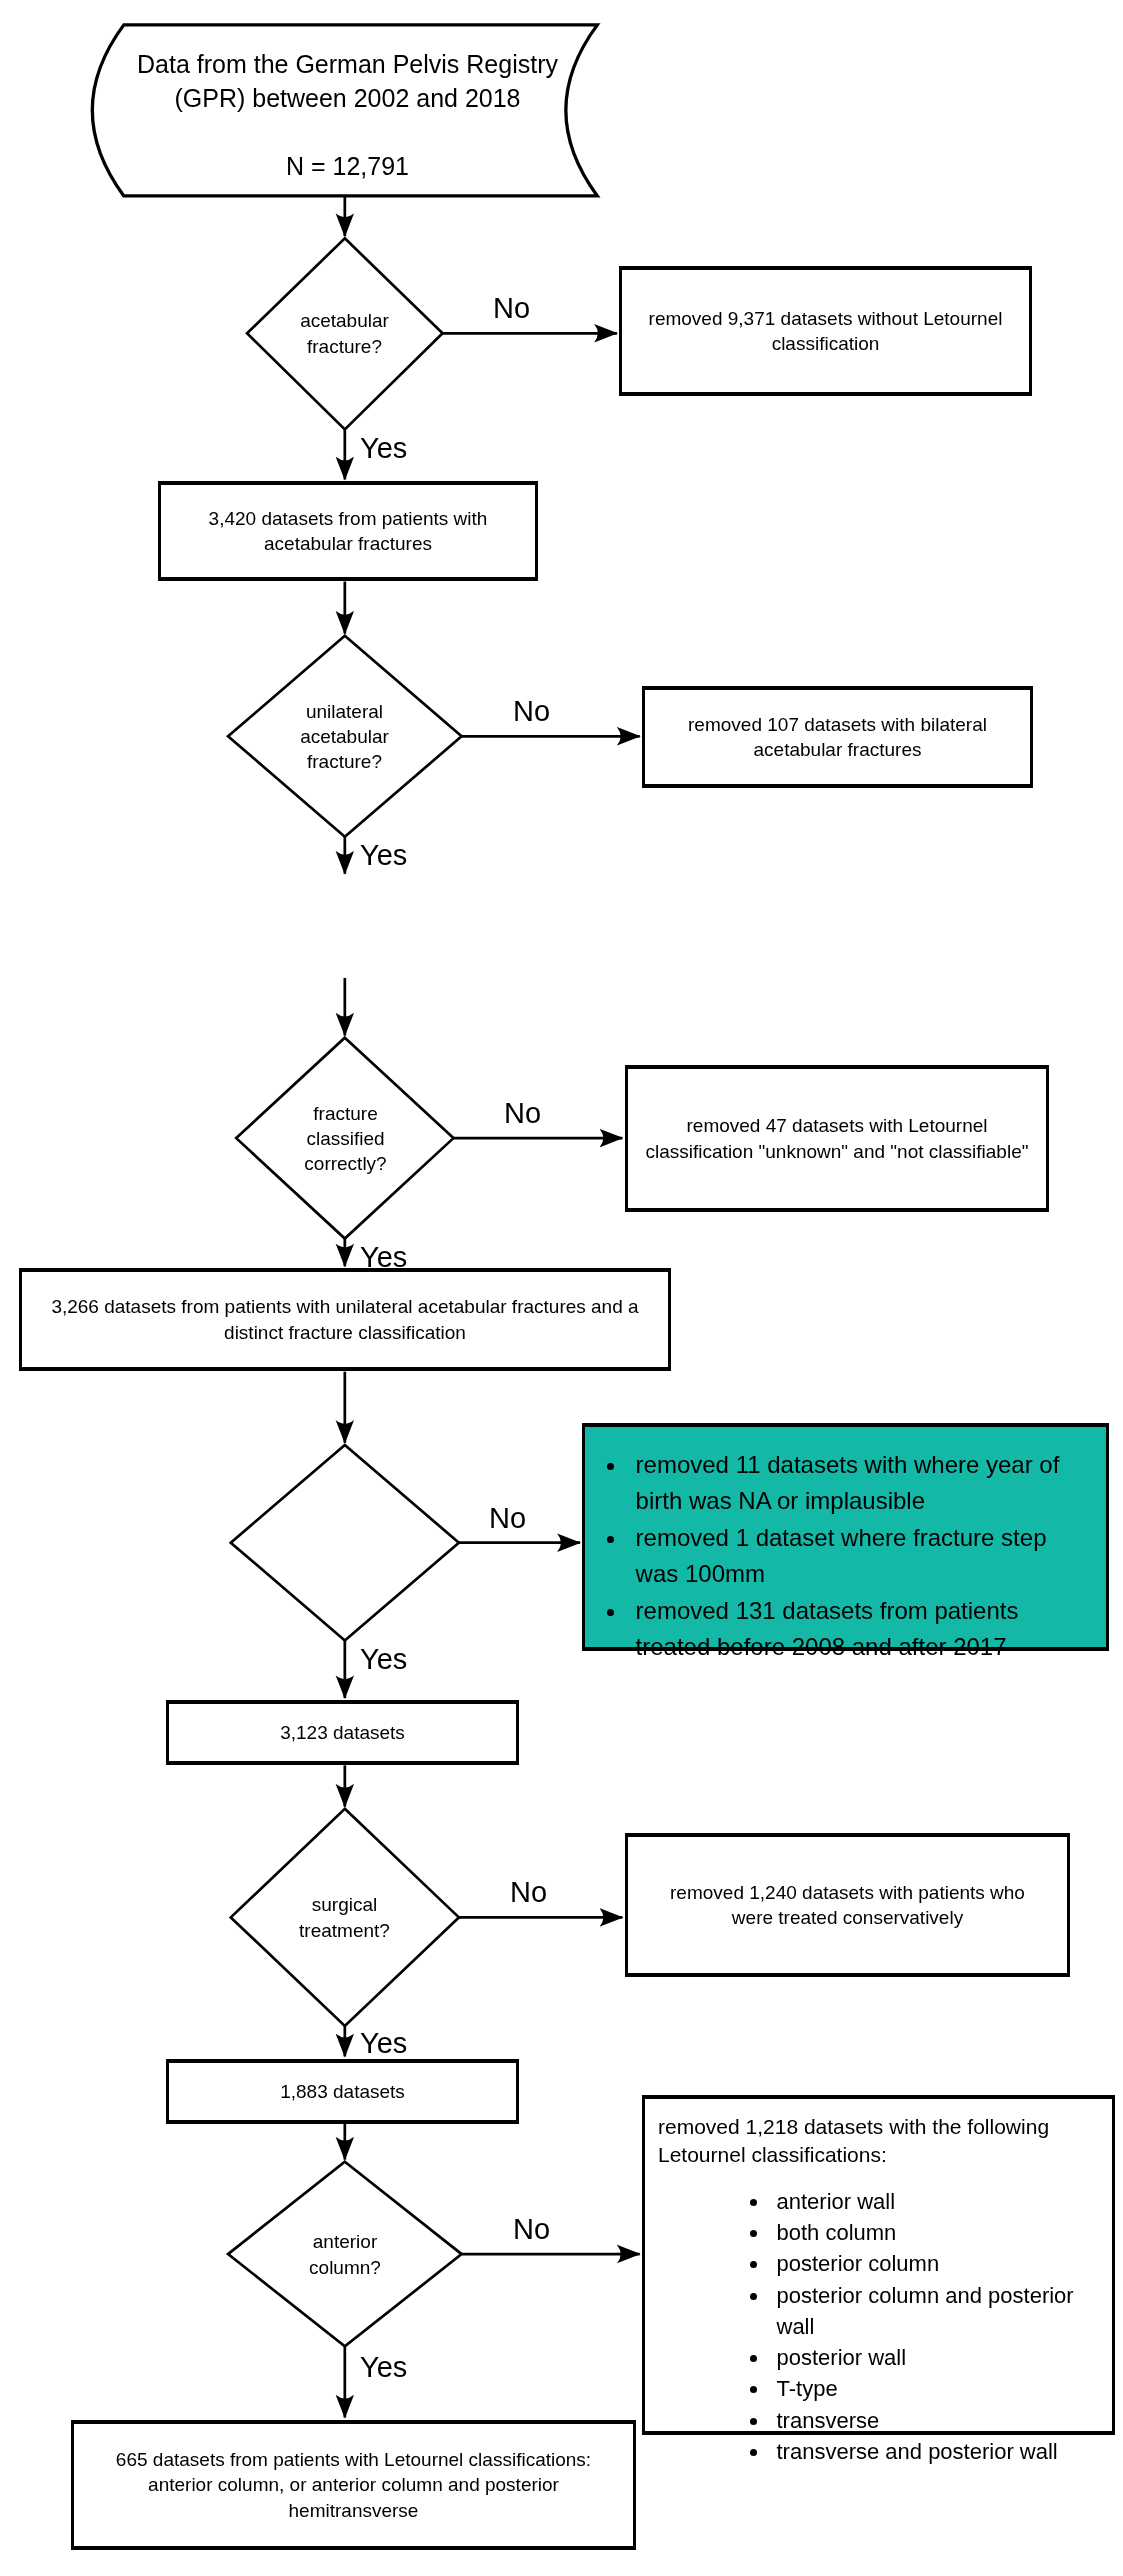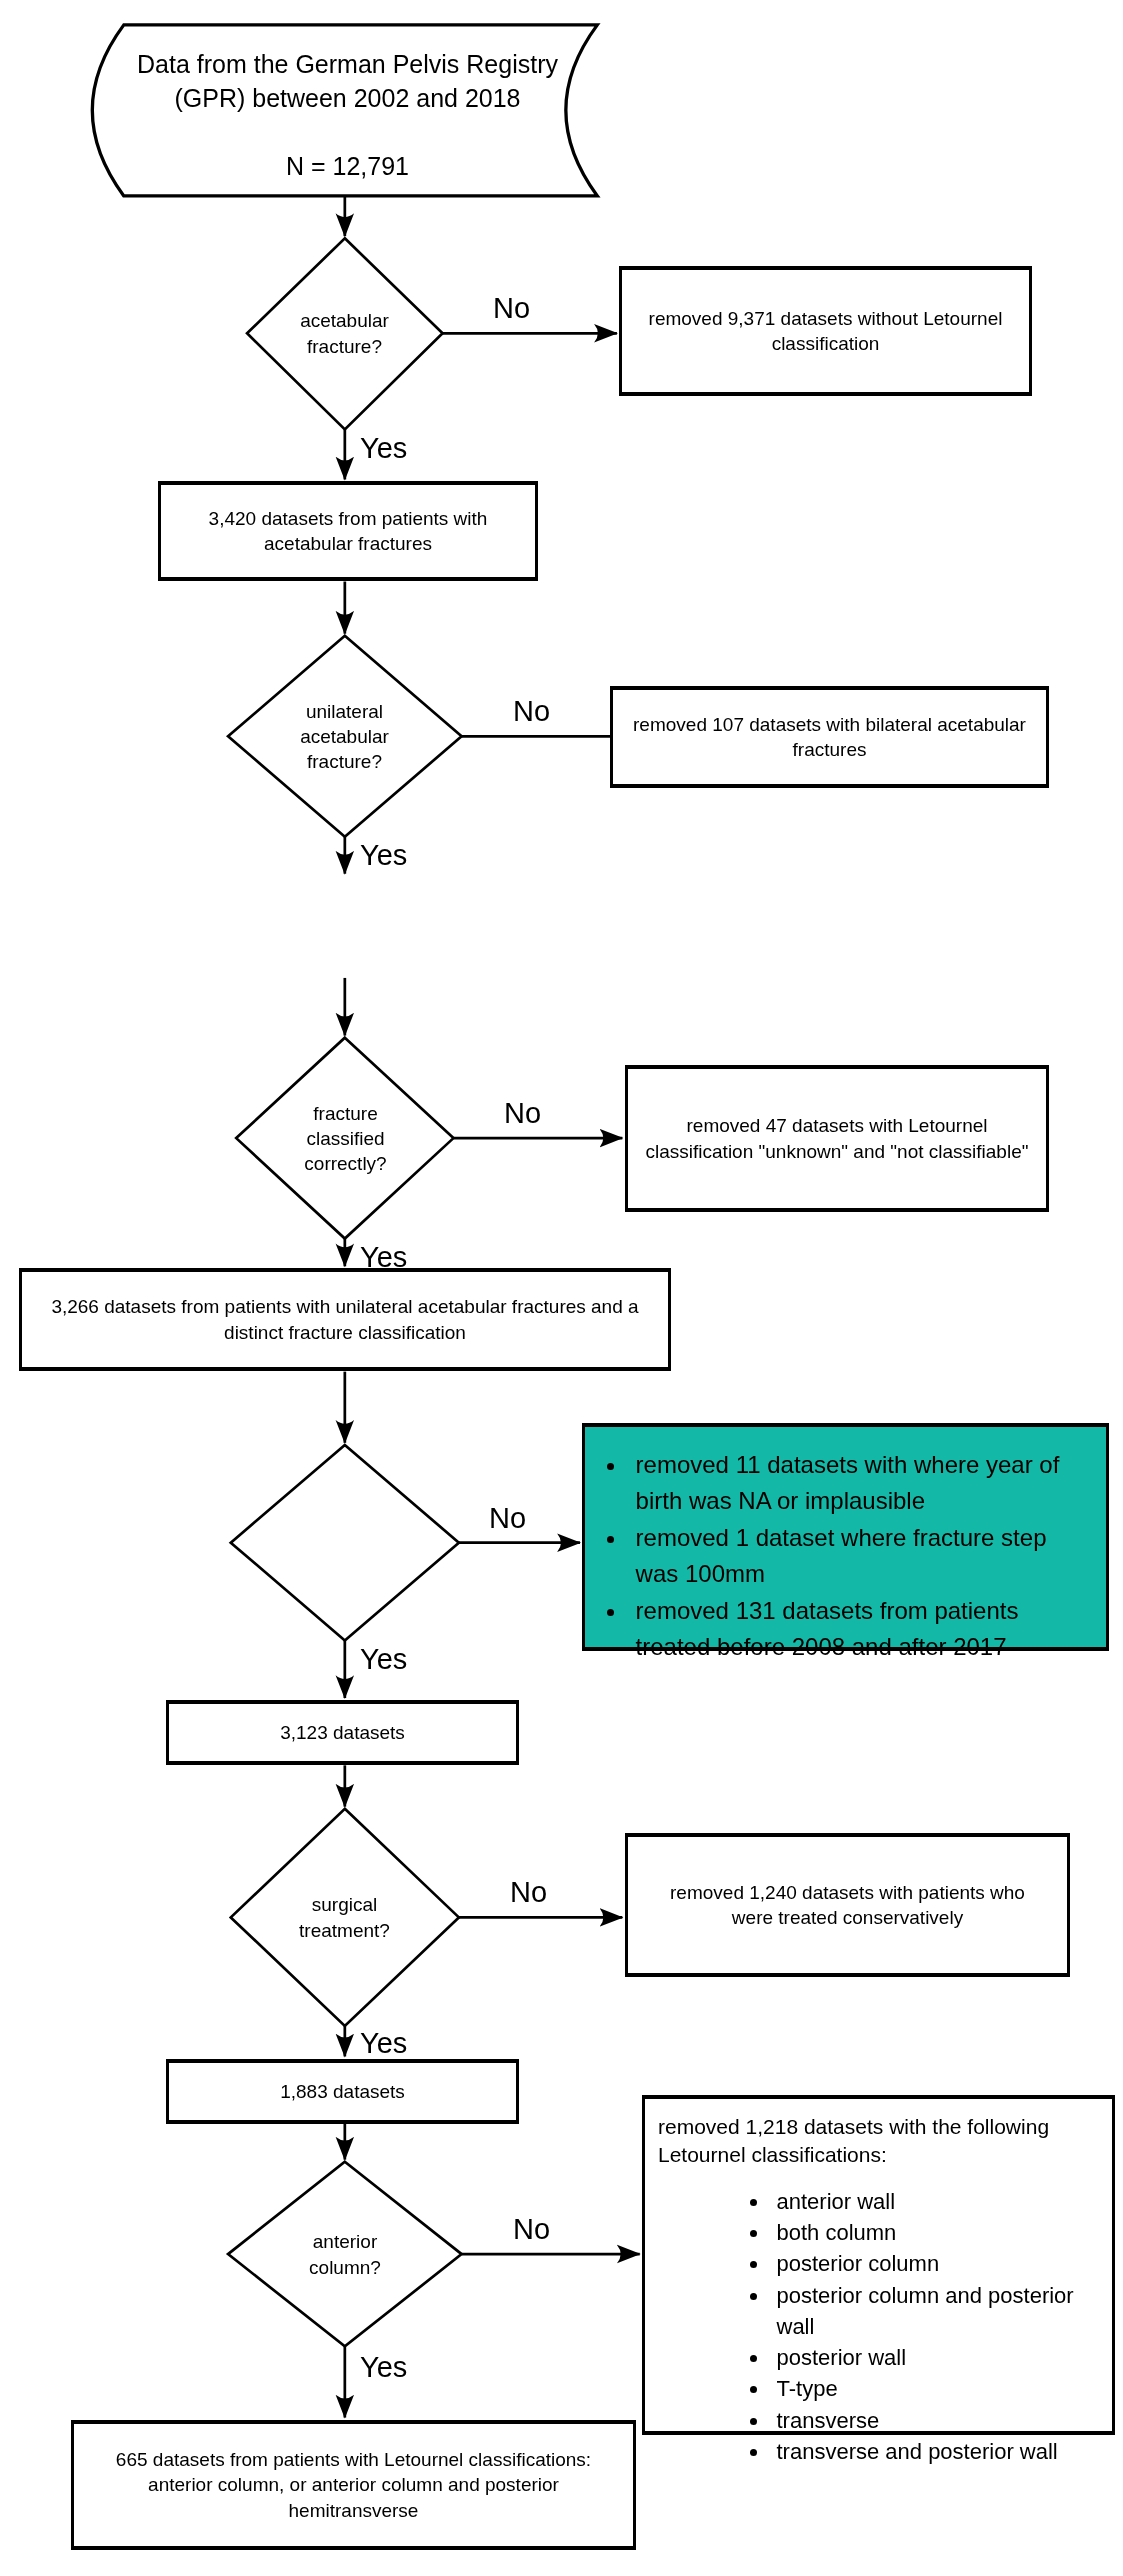--- a/index.html
+++ b/index.html
@@ -121,21 +121,21 @@
   <div class="node dtext" style="left:274px;top:1809px;width:141px;height:217px;">surgical treatment?</div>
   <div class="node dtext" style="left:280px;top:2162px;width:130px;height:185px;">anterior column?</div>
 
   <div class="node rect" style="left:158px;top:481px;width:380px;height:100px;padding:0 16.3px;">3,420 datasets from patients with acetabular fractures</div>
   <div class="node rect" style="left:19px;top:1268px;width:652px;height:103px;padding:0 15px;">3,266 datasets from patients with unilateral acetabular fractures and a distinct fracture classification</div>
   <div class="node rect" style="left:166px;top:1700px;width:353px;height:65px;">3,123 datasets</div>
   <div class="node rect" style="left:166px;top:2059px;width:353px;height:65px;">1,883 datasets</div>
   <div class="node rect" style="left:71px;top:2420px;width:565px;height:130px;padding:0 23px;">665 datasets from patients with Letournel classifications: anterior column, or anterior column and posterior hemitransverse</div>
 
   <div class="node rect" style="left:619px;top:266px;width:413px;height:130px;padding:0 16.3px;">removed 9,371 datasets without Letournel classification</div>
-  <div class="node rect" style="left:610px;top:686px;width:439px;height:102px;padding:16px 15px;">removed 107 datasets with bilateral acetabular fractures</div>
+  <div class="node rect" style="left:642px;top:686px;width:391px;height:102px;padding:16px 15px;">removed 107 datasets with bilateral acetabular fractures</div>
   <div class="node rect" style="left:625px;top:1065px;width:424px;height:147px;padding:0 16.3px;">removed 47 datasets with Letournel classification "unknown" and "not classifiable"</div>
 
   <div class="bullets" style="left:582px;top:1423px;width:527px;height:228px;">
     <ul>
       <li>removed 11 datasets with where year of birth was NA or implausible</li>
       <li>removed 1 dataset where fracture step was 100mm</li>
       <li>removed 131 datasets from patients treated before 2008 and after 2017</li>
     </ul>
   </div>
 

